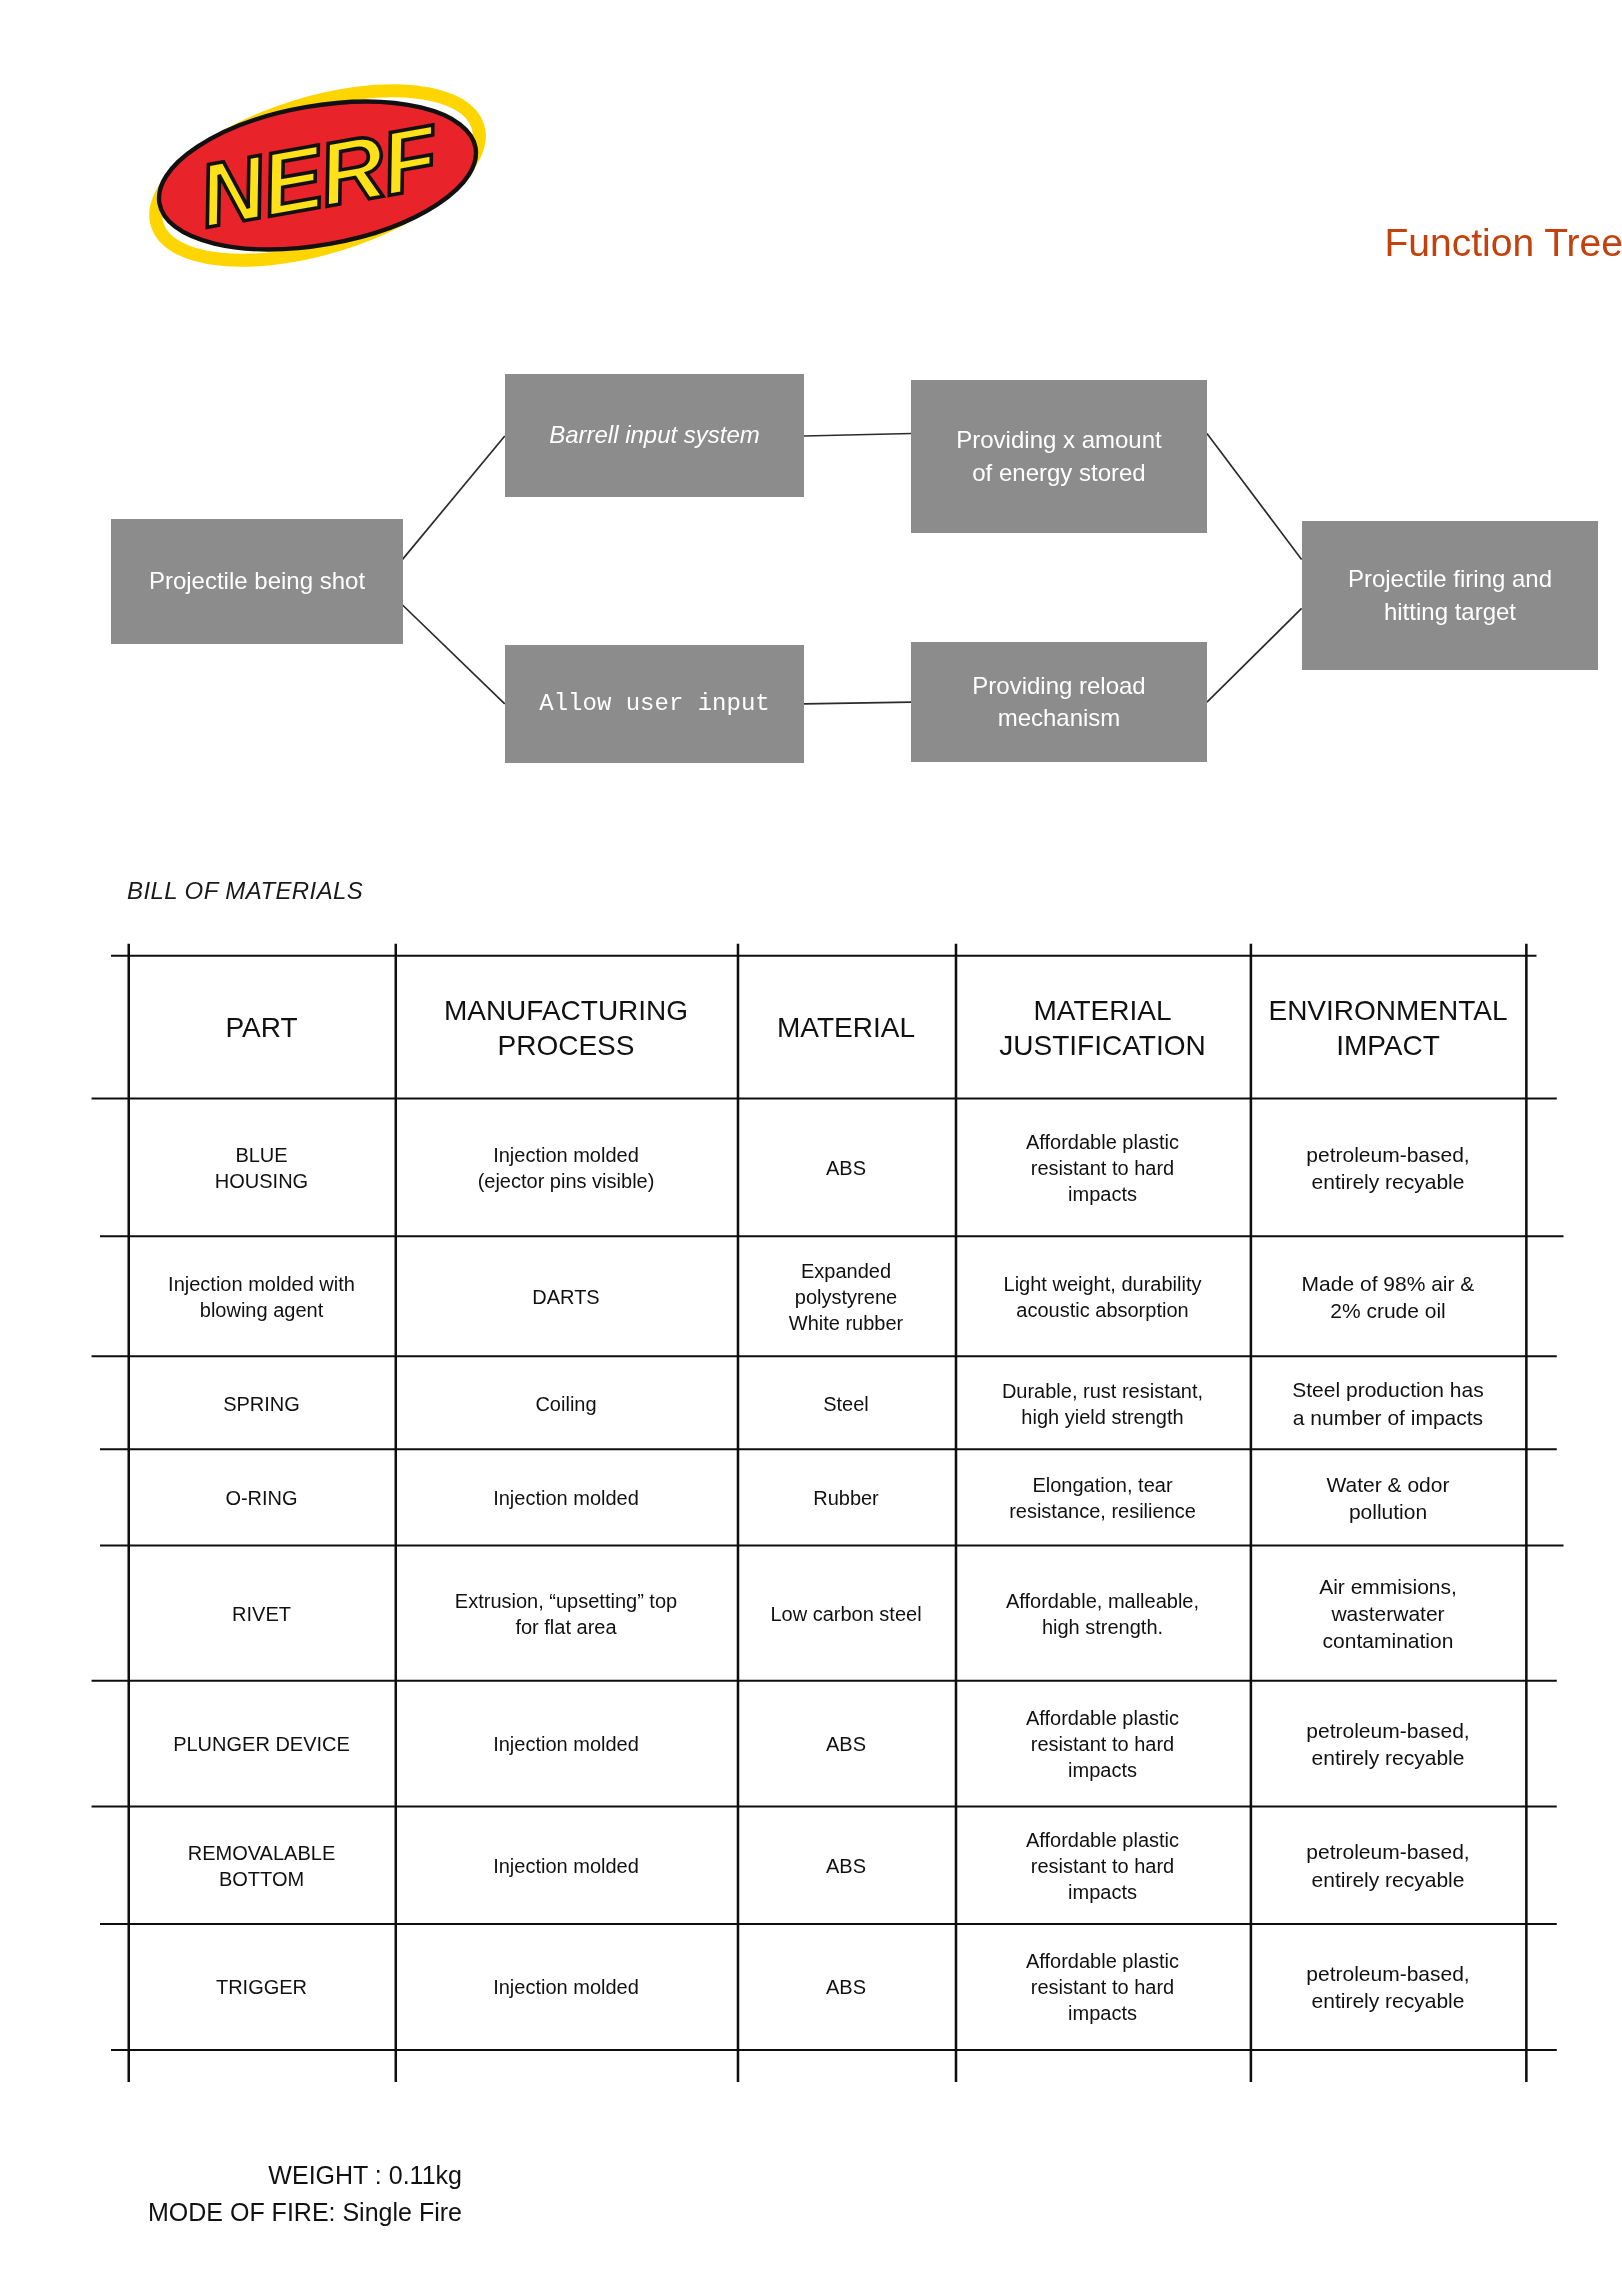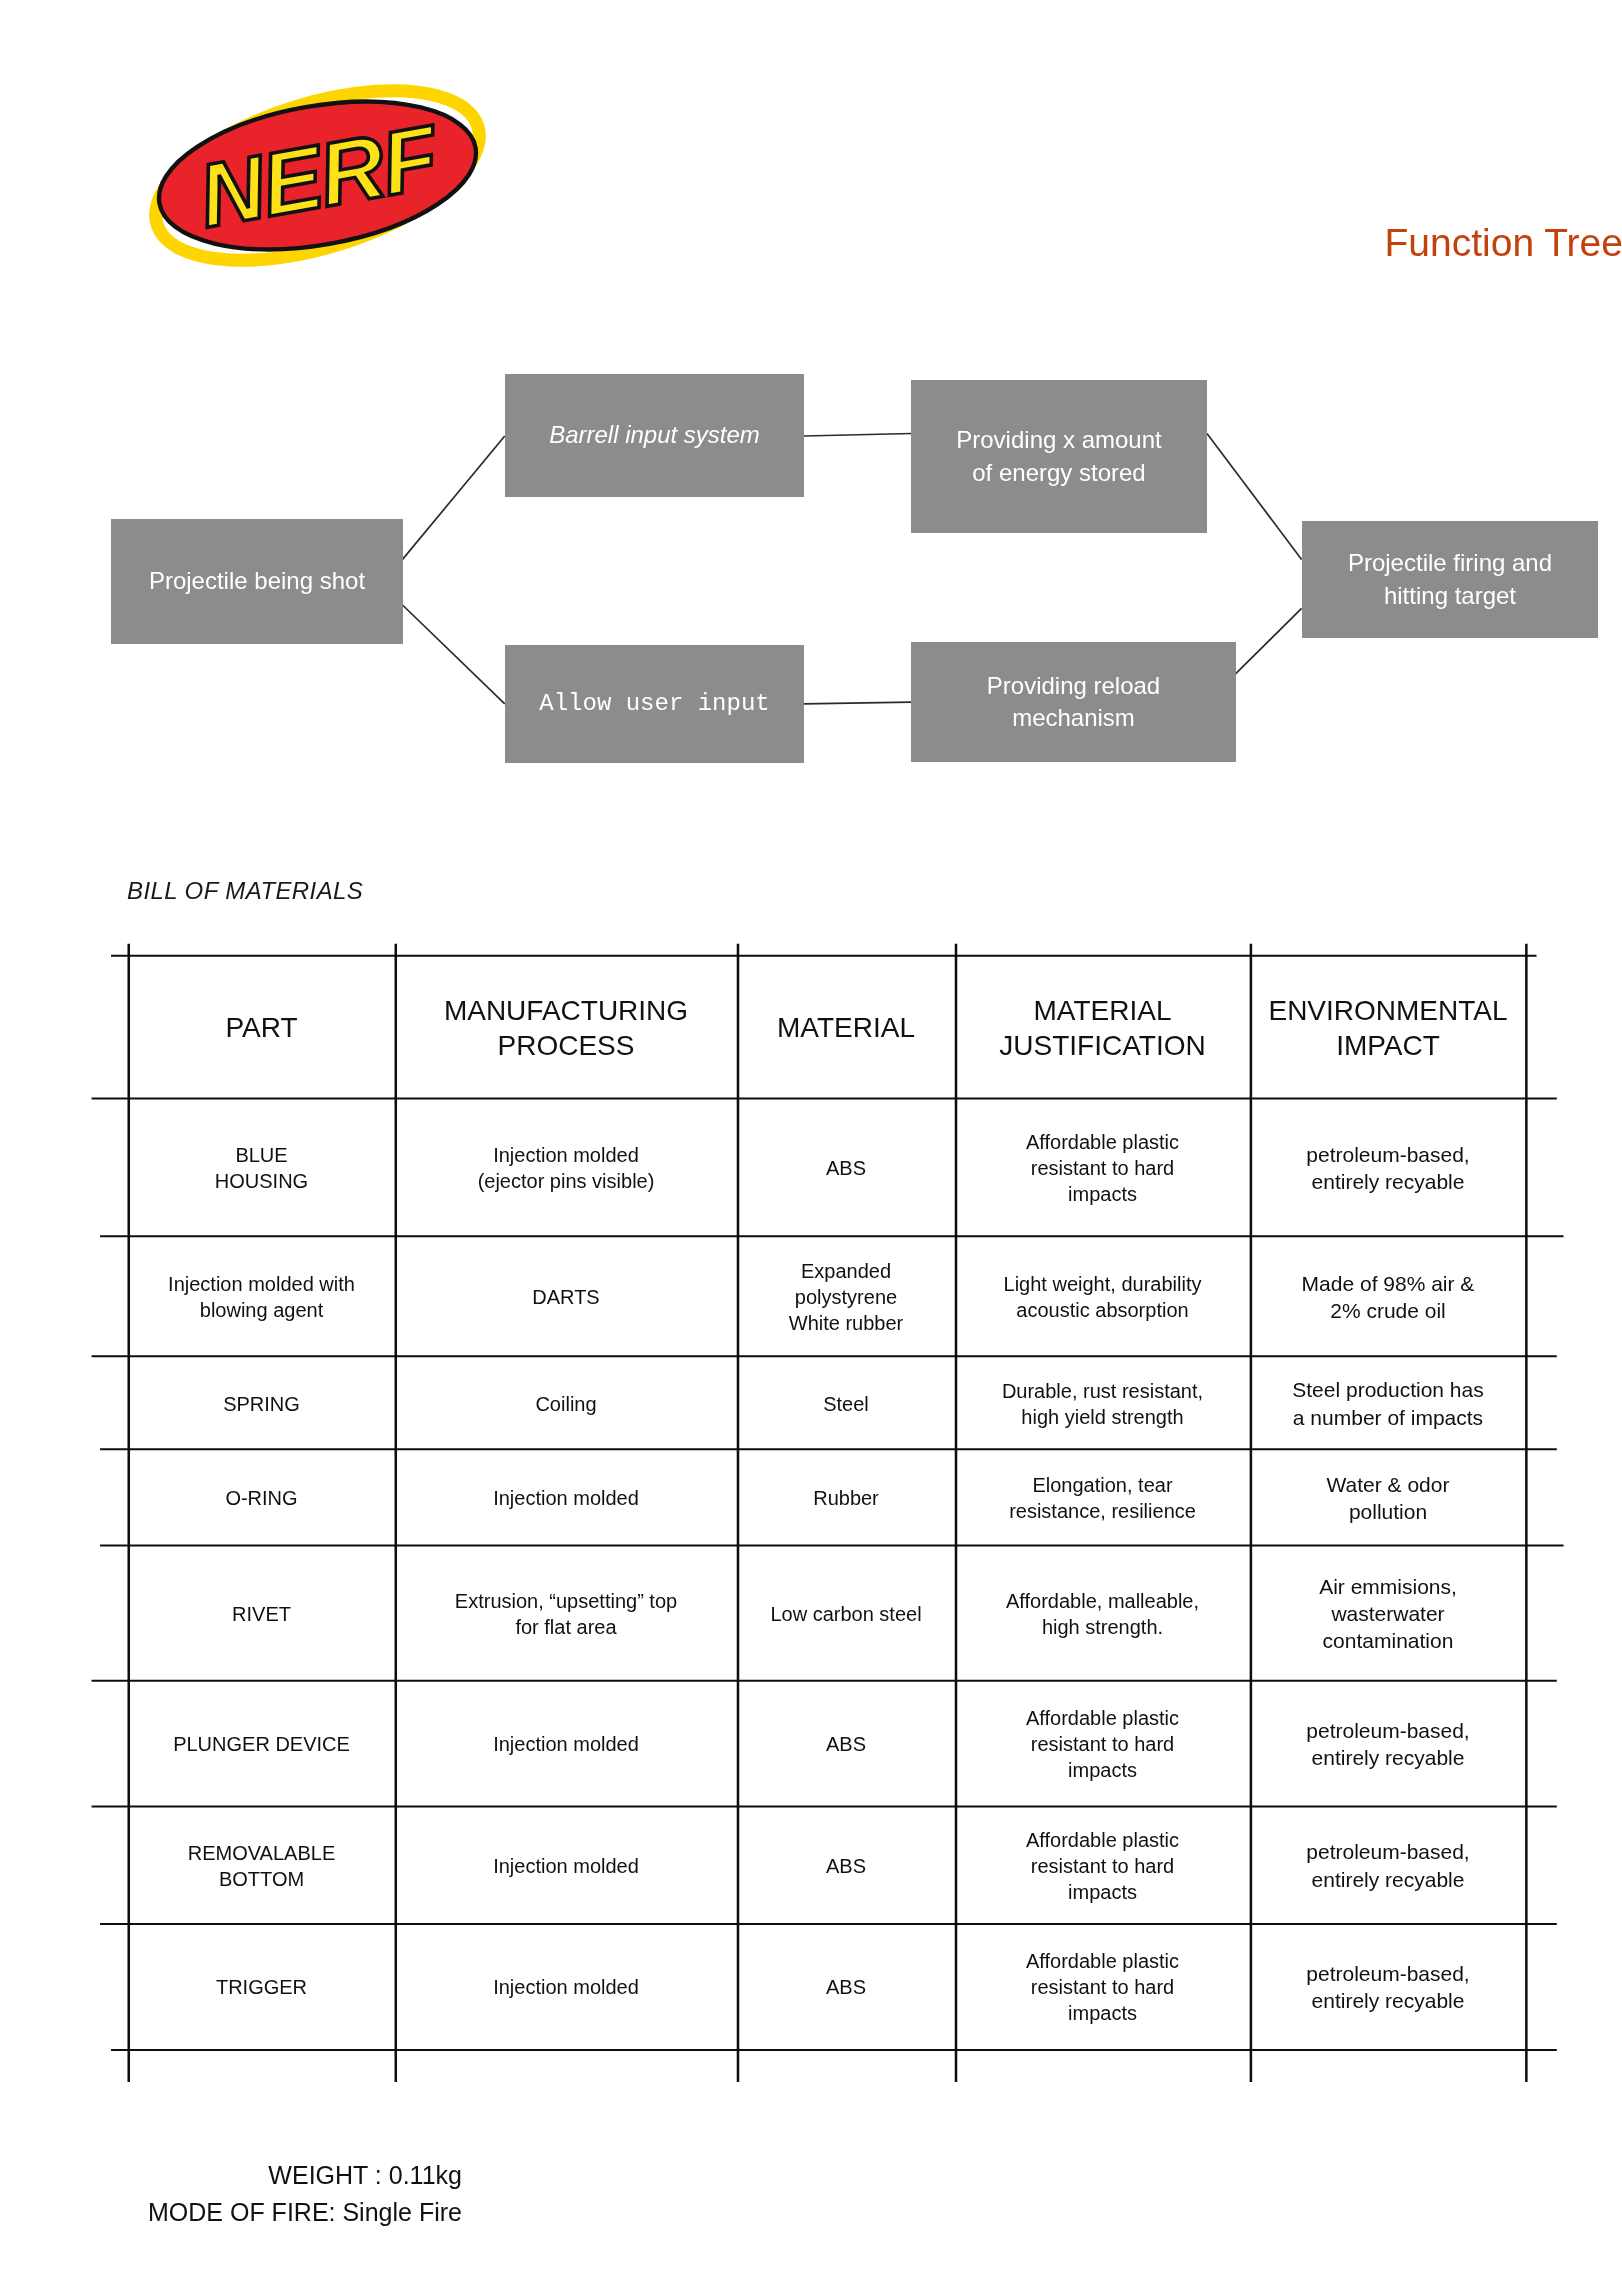--- a/index.html
+++ b/index.html
@@ -19,22 +19,22 @@
   }
   .node {
     position:absolute; z-index:2; background:#8c8c8c; color:#ffffff;
     display:flex; align-items:center; justify-content:center; text-align:center;
     white-space:pre-line; font-size:24px; line-height:1.35; padding:0 10px; box-sizing:border-box;
   }
   .node-start  { left:111px;  top:519px; width:292px; height:125px; }
   .node-barrel { left:505px;  top:374px; width:299px; height:123px;font-style:italic; }
   .node-energy { left:911px; top:380px; width:296px; height:153px; }
   .node-user   { left:505px;  top:645px; width:299px; height:118px;font-family:Liberation Mono, monospace; }
-  .node-reload { left:911px; top:642px; width:325px; height:120px; }
-  .node-end    { left:1302px; top:521px; width:296px; height:117px; }
+  .node-reload { left:911px; top:642px; width:296px; height:120px; }
+  .node-end    { left:1302px; top:521px; width:296px; height:149px; }
   .bom-heading {
     position:absolute; left:127px; top:877px; font-size:24px; color:#1a1a1a; z-index:2;
     letter-spacing:0.4px;
     font-style:italic;
   }
   .bom-table {
     position:absolute; left:128px; top:956px; width:1398px; z-index:2;
     display:grid;
     grid-template-columns:267px 342px 218px 295px 276px;
     grid-template-rows:143px 138px 120px 93px 96px 135px 126px 117px 126px;

